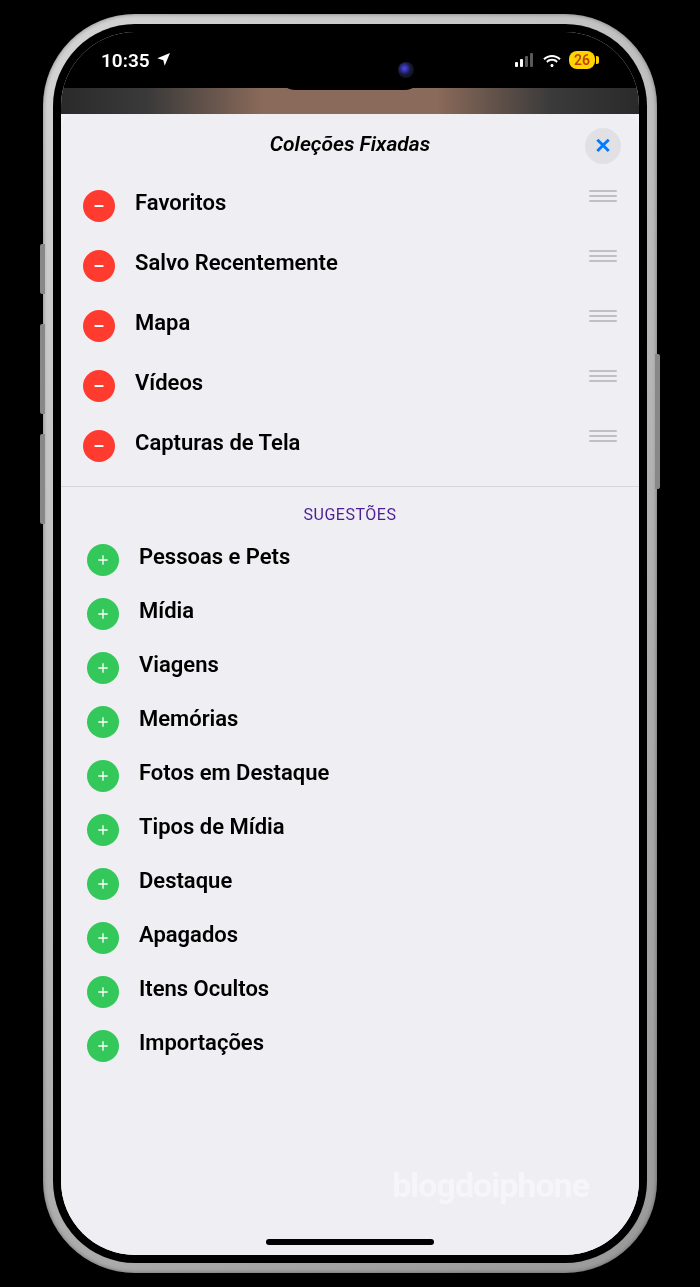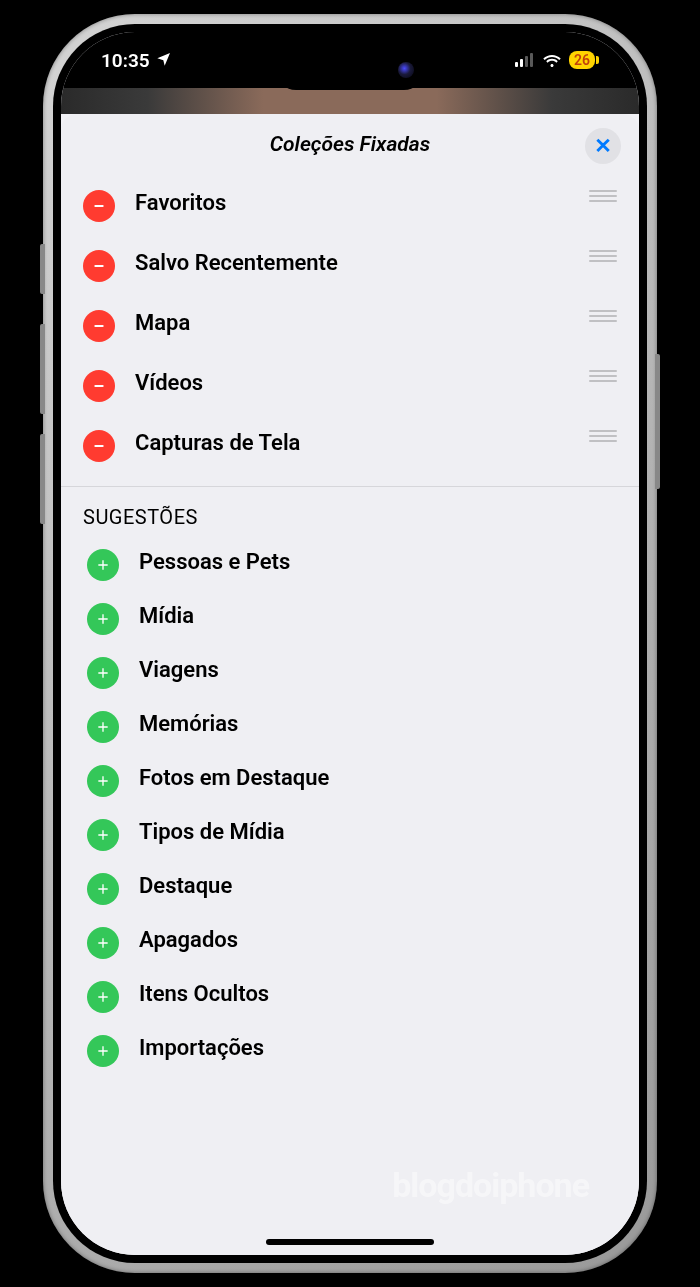--- a/index.html
+++ b/index.html
@@ -228,25 +228,26 @@
       height: 2px;
       background: #c0c0c3;
       border-radius: 1px;
     }
     .separator {
       height: 1px;
       background: #d6d6da;
       margin: 8px 0 0 0;
     }
     .section-header {
-      font-size: 20px;
+      font-size: 16px;
       font-weight: 400;
-      color: #000000;
+      color: #4c1d95;
       letter-spacing: 0.5px;
       padding: 18px 22px 10px 22px;
+      text-align: center;
     }
     .row.suggestion {
       min-height: 54px;
       padding: 10px 26px;
     }
     .home-indicator {
       position: absolute;
       bottom: 10px;
       left: 50%;
       transform: translateX(-50%);

